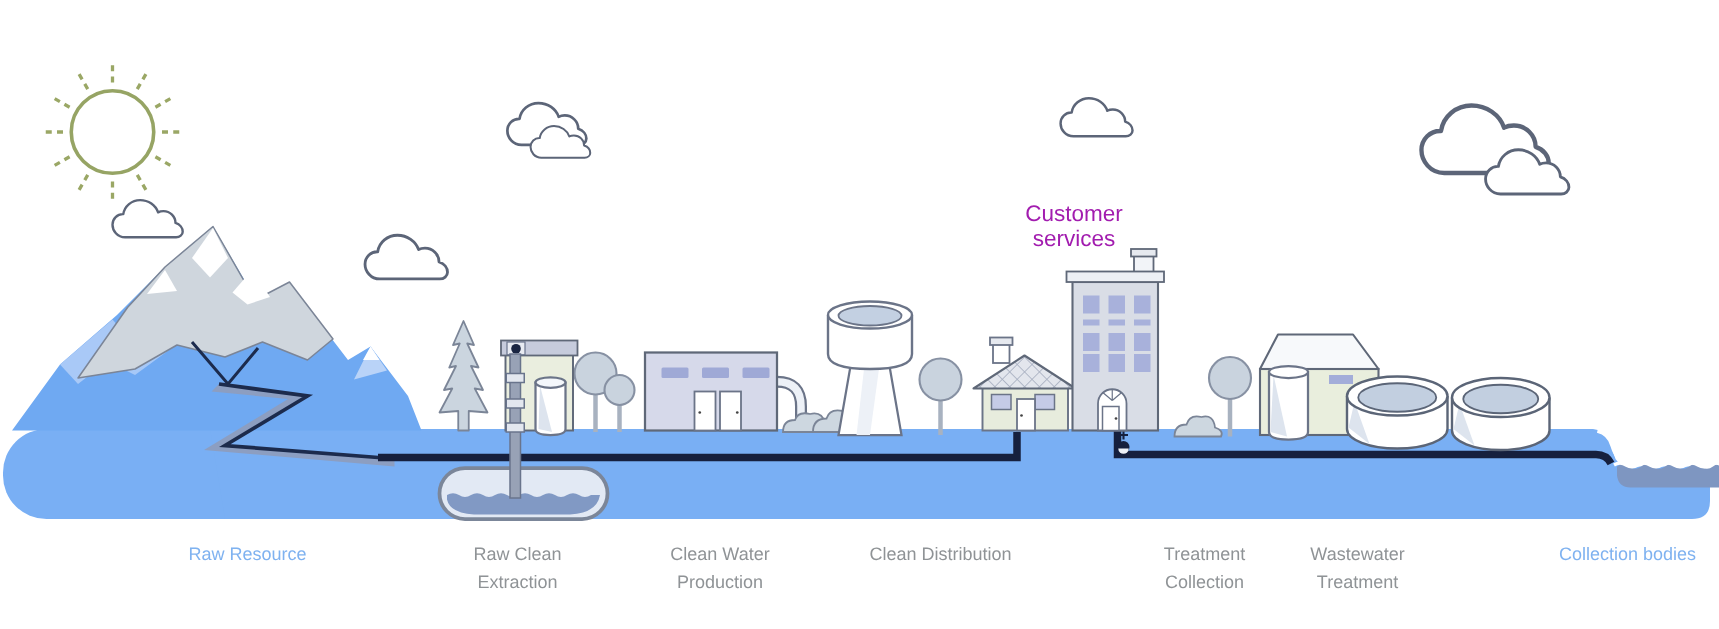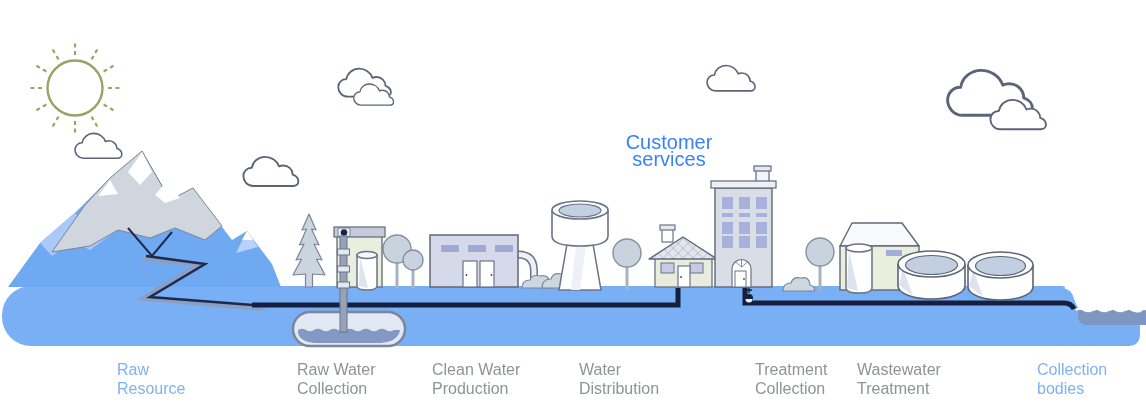--- a/index.html
+++ b/index.html
@@ -1,23 +1,23 @@
 <!DOCTYPE html>
 <html><head>
 <meta charset="utf-8">
 <style>
   html,body{margin:0;padding:0;background:#ffffff;}
   #stage{position:relative;width:1146px;height:419px;background:#ffffff;overflow:hidden;
          font-family:"Liberation Sans",sans-serif;}
   #scene{position:absolute;left:0;top:0;}
   .stage-label{position:absolute;top:360px;width:96px;transform:translateX(-50%);
-               text-align:left;font-size:16px;line-height:19px;color:#8F9396;}
+               text-align:center;font-size:12px;line-height:19px;color:#8F9396;}
   .stage-label.accent{color:#7FB2F0;}
-  .annotation-label{position:absolute;top:134px;left:669px;width:92px;transform:translateX(-50%);
-               text-align:center;font-size:20px;line-height:17px;color:#3b82f6;}
+  .annotation-label{position:absolute;top:134px;left:716px;width:92px;transform:translateX(-50%);
+               text-align:center;font-size:15px;line-height:17px;color:#a21caf;}
 </style>
 </head>
 <body>
 
 <div id="stage">
 
 <svg id="scene" width="1146" height="419" viewBox="0 0 1146 419">
   <defs>
     <path id="cloud" d="M13,34 C6.5,34 2.5,28.5 2.5,23.5 C2.5,18.5 6.5,14.5 11.5,14.7
       C12.5,8 18.5,3 25.5,3 C32.5,3 38.5,7.3 40.5,13.2 C41.6,12.6 43.3,12.2 45,12.2
@@ -234,23 +234,23 @@
 
   <g>
     <path d="M1078,311 q4,-3 8,0 t8,0 t8,0 t8,0 t8,0 t8,0 t8,0 t8,0 t4,0 L1146,311 V325
              L1087,325 Q1079,325 1078,317 Z" fill="#7E96C1"></path>
     <path d="M1076,310 q4,-2.5 8,0 t8,0 t8,0 t8,0 t8,0 t8,0 t8,0 t8,0 t8,0" fill="none" stroke="#ffffff" stroke-width="2.2"></path>
   </g>
 </svg>
 
 <div>
   <div class="stage-label accent" style="left:165px">Raw Resource</div>
-  <div class="stage-label" style="left:345px">Raw Water Collection</div>
+  <div class="stage-label" style="left:345px">Raw Clean Extraction</div>
   <div class="stage-label" style="left:480px">Clean Water Production</div>
-  <div class="stage-label" style="left:627px">Water Distribution</div>
+  <div class="stage-label" style="left:627px">Clean Distribution</div>
   <div class="stage-label" style="left:803px">Treatment Collection</div>
   <div class="stage-label" style="left:905px">Wastewater Treatment</div>
   <div class="stage-label accent" style="left:1085px">Collection bodies</div>
 </div>
 
 <div class="annotation-label">Customer services</div>
 
 </div>
 
 </body></html>

